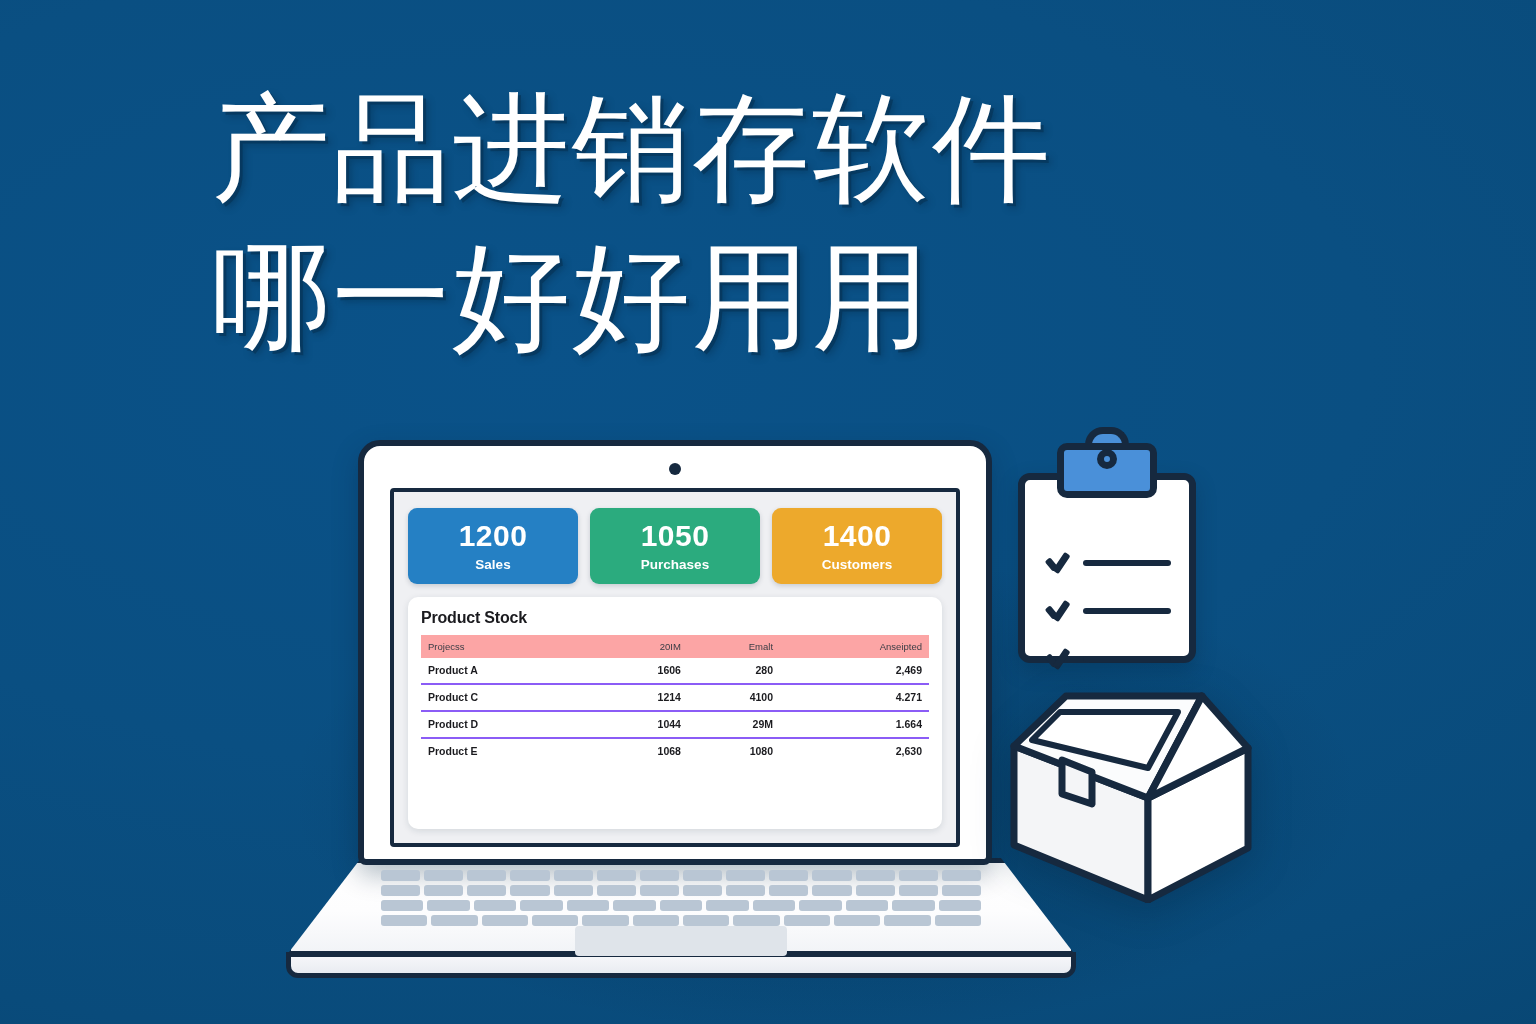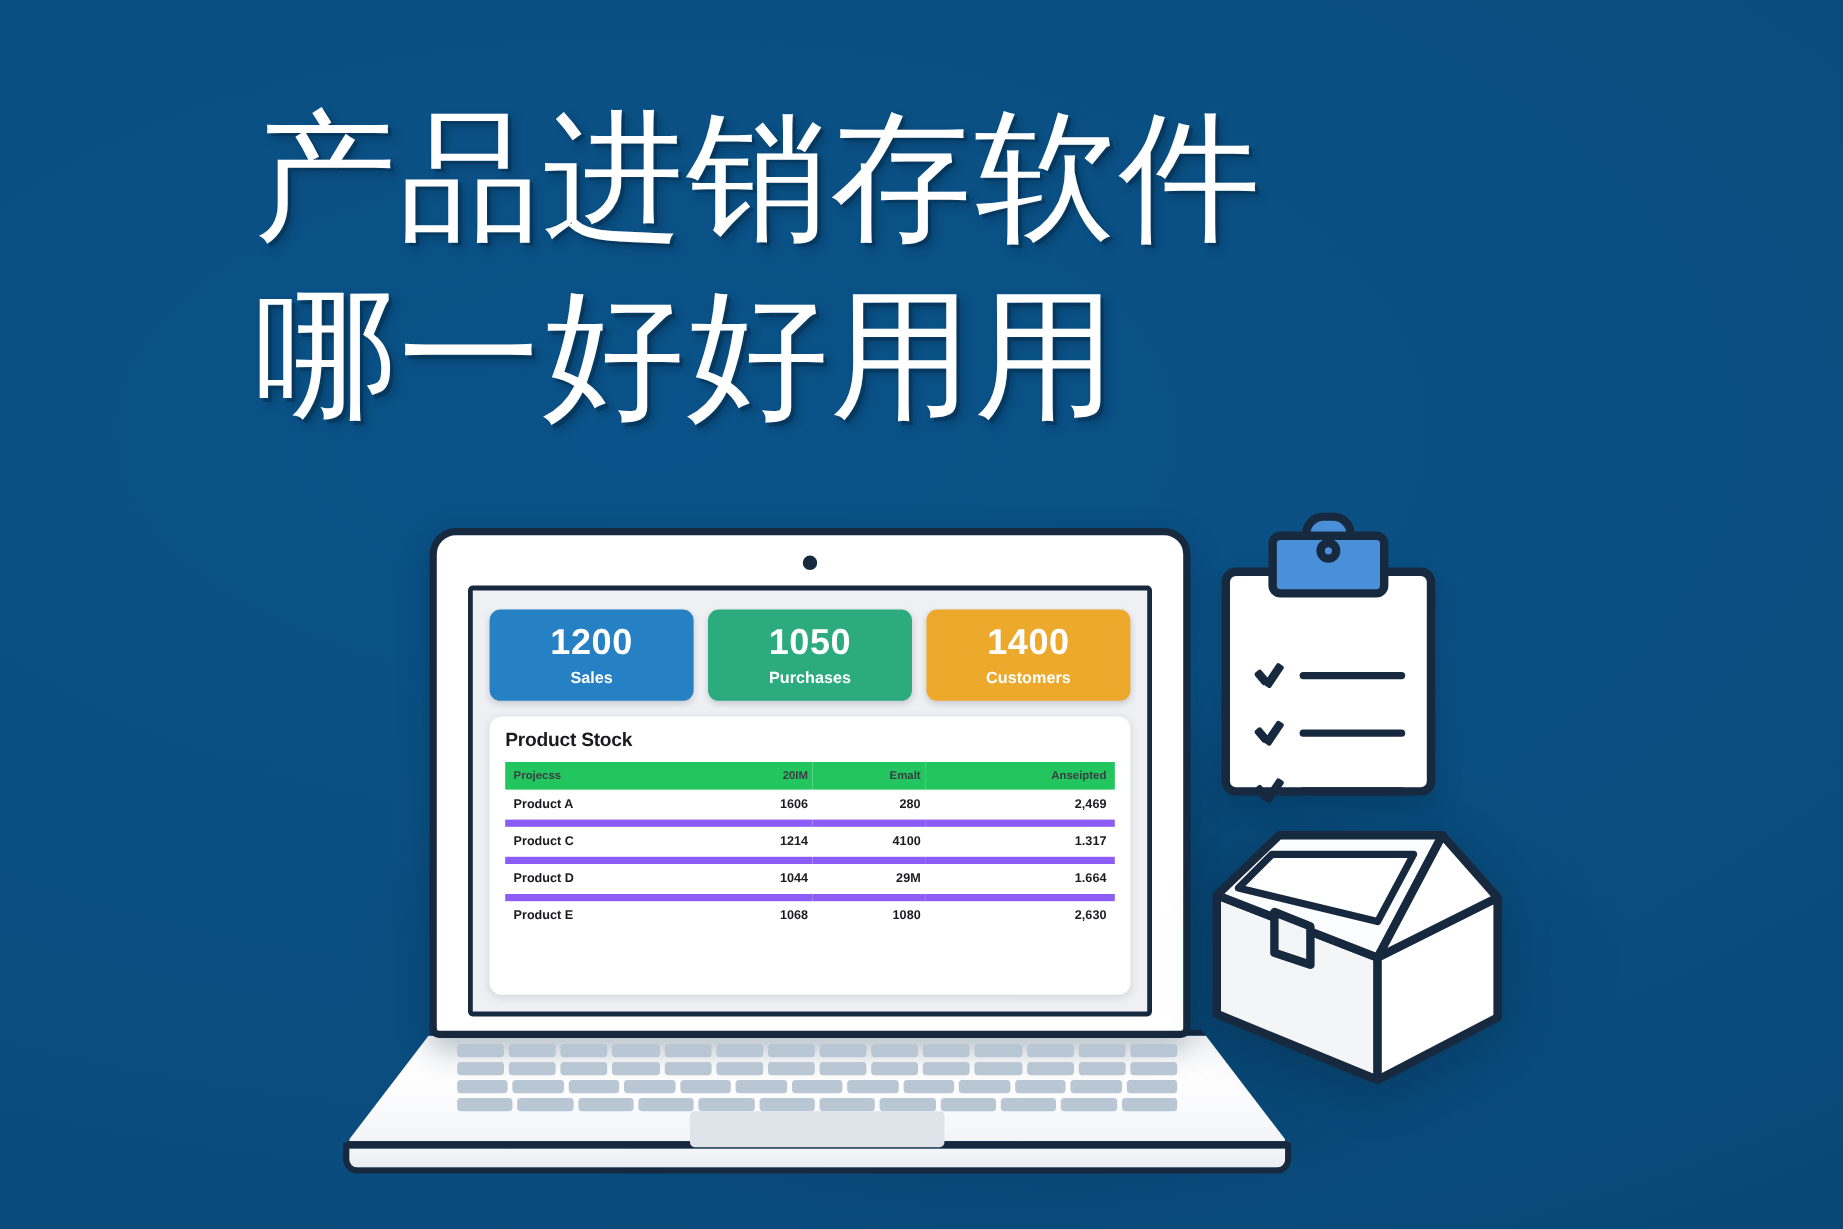--- a/index.html
+++ b/index.html
@@ -203,34 +203,34 @@
   .bar.green  { background: linear-gradient(180deg, #2fb98a 0%, #22a878 55%, #1e9a6e 100%); }
 
   
   .stock-table {
     width: 100%;
     border-collapse: collapse;
     font-size: 10.5px;
     color: #1b1b1f;
   }
   .stock-table thead th {
-    background: #22c55e;
-    font-weight: 700;
+    background: #fca5a5;
+    font-weight: 400;
     font-size: 9.5px;
     color: #3a3d45;
     padding: 6px 4px;
     text-align: right;
     white-space: nowrap;
   }
   .stock-table thead th:first-child { text-align: left; padding-left: 7px; }
   .stock-table thead th:last-child { padding-right: 7px; }
   .stock-table tbody td {
     padding: 6.5px 4px;
     text-align: right;
-    border-bottom: 6px solid #8b5cf6;
+    border-bottom: 2px solid #8b5cf6;
     font-weight: 600;
     white-space: nowrap;
   }
   .stock-table tbody td:first-child { text-align: left; padding-left: 7px; font-weight: 600; }
   .stock-table tbody td:last-child { padding-right: 7px; }
   .stock-table tbody tr:last-child td { border-bottom: none; }
 
   
   .laptop-base {
     position: absolute;
@@ -525,21 +525,21 @@
                 <tr>
                   <td>Product A</td>
                   <td>1606</td>
                   <td>280</td>
                   <td>2,469</td>
                 </tr>
                 <tr>
                   <td>Product C</td>
                   <td>1214</td>
                   <td>4100</td>
-                  <td>1.317</td>
+                  <td>4.271</td>
                 </tr>
                 <tr>
                   <td>Product D</td>
                   <td>1044</td>
                   <td>29M</td>
                   <td>1.664</td>
                 </tr>
                 <tr>
                   <td>Product E</td>
                   <td>1068</td>

